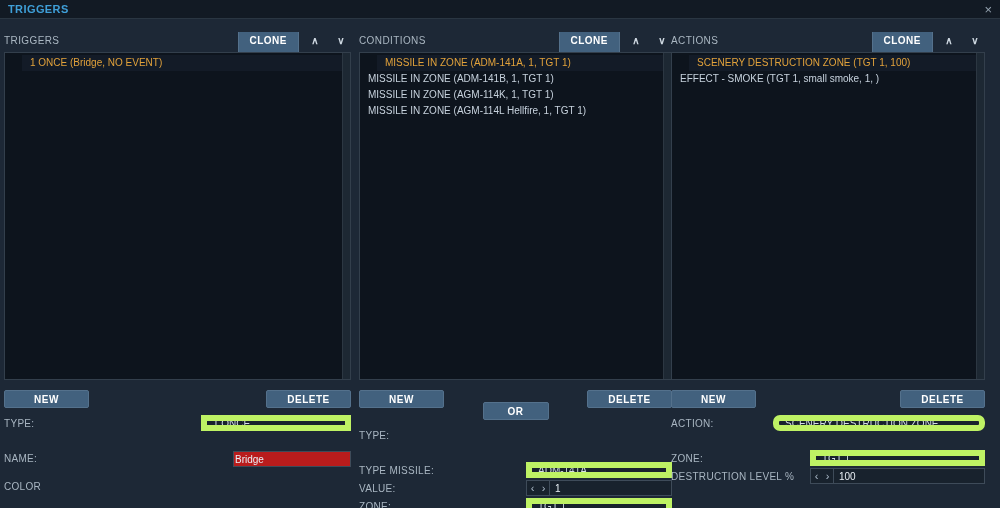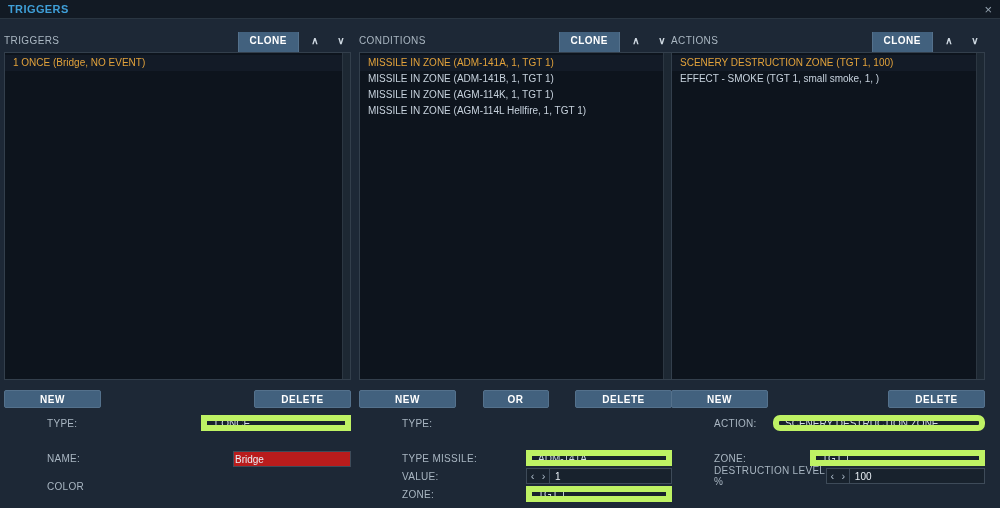--- a/index.html
+++ b/index.html
@@ -41,35 +41,35 @@
   
   .listbox {
     position:relative; height:328px;
     background:#0d141d; border:1px solid #333f4c;
     padding-top:2px; overflow:hidden;
   }
   .list-item {
     height:16px; line-height:16px; padding:0 10px 0 8px;
     font-size:10px; color:#c7d2dd; white-space:nowrap; cursor:pointer;
   }
-  .list-item.selected { color:#e2a23b; background:rgba(120,160,200,.06); }
+  .list-item.selected { color:#e2a23b; background:rgba(120,160,200,.06);margin-left:17px; }
   .scroll-track {
     position:absolute; top:0; right:0; bottom:0; width:8px;
     background:#1d2833; border-left:1px solid #2c3742; cursor:pointer;
   }
   
   .btn-row { display:flex; justify-content:space-between; margin-top:10px; }
-  .btn-row .btn { width:97px; height:18px; }
-  .btn-row .btn.or { width:66px; }
+  .btn-row .btn { width:85px; height:18px; }
+  .btn-row .btn.or { width:66px;margin-top:12px; }
   
   .form-row { display:flex; align-items:center; height:16px; }
   .mt7  { margin-top:7px; }
   .mt19 { margin-top:19px; }
   .mt2  { margin-top:2px; }
-  .flabel { font-size:10px; color:#a9b6c2; letter-spacing:.3px;margin-left:43px; }
+  .flabel { font-size:10px; color:#a9b6c2; letter-spacing:.3px; }
   .control { margin-left:auto; }
   .w150 { width:150px; } .w118 { width:118px; }
   .w152 { width:152px; } .w122 { width:146px; }
   .w212 { width:212px;border-radius:7px; } .w175 { width:175px; }
   .dropdown {
     position:relative; height:16px; background:#18222d;
     border:6px solid #bef264; display:flex; align-items:center;
     padding:0 16px 0 6px; font-size:10px; color:#d2dce5; cursor:pointer;
     white-space:nowrap; overflow:hidden;
   }

